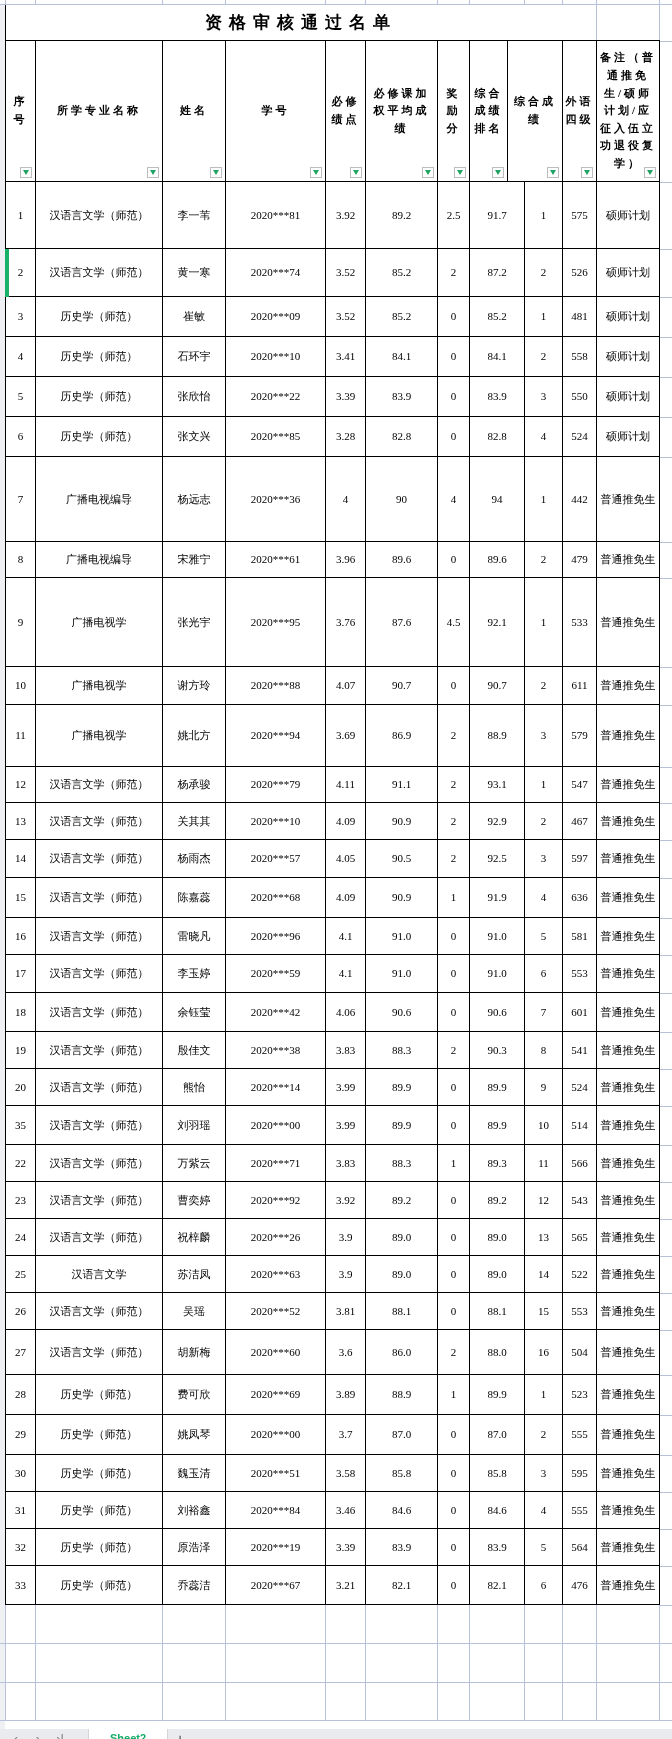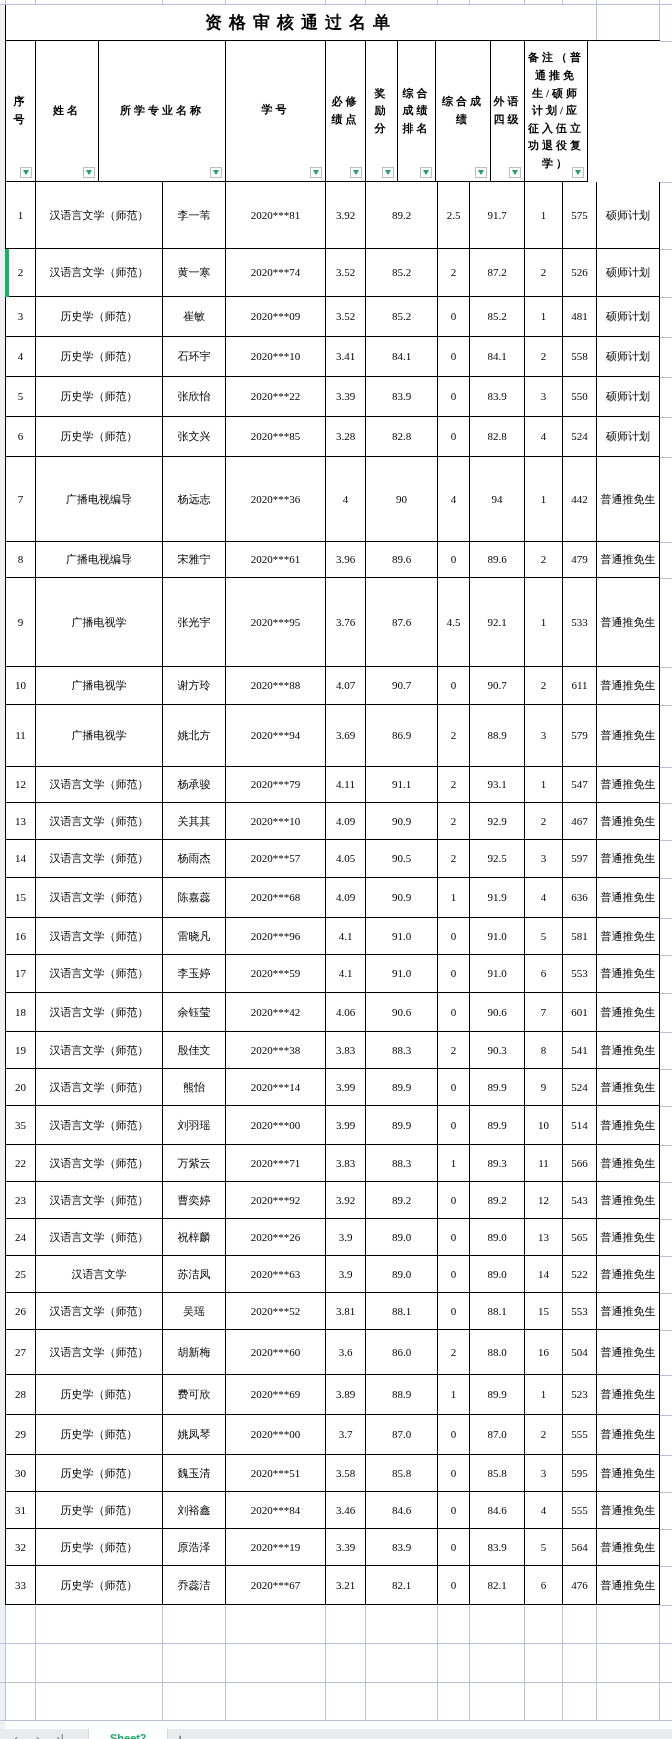--- a/index.html
+++ b/index.html
@@ -51,40 +51,46 @@
     <div class="title-side"></div>
   </div>
 
   <div class="header-row" id="header-row">
       <div class="hcell" style="width: 30px;">
         <div class="hlabel">序号</div>
         <div class="filter-btn">
           <div class="filter-tri"></div>
         </div>
       </div>
+      <div class="hcell" style="width: 127px;">
+        <div class="hlabel">所学专业名称</div>
+        <div class="filter-btn">
+          <div class="filter-tri"></div>
+        </div>
+      </div>
       <div class="hcell" style="width: 63px;">
         <div class="hlabel">姓名</div>
         <div class="filter-btn">
           <div class="filter-tri"></div>
         </div>
       </div>
-      <div class="hcell" style="width: 127px;">
-        <div class="hlabel">所学专业名称</div>
-        <div class="filter-btn">
-          <div class="filter-tri"></div>
-        </div>
-      </div>
-      <div class="hcell" style="width: 100px; font-family: Liberation Mono, monospace;">
+      <div class="hcell" style="width: 100px;">
         <div class="hlabel">学号</div>
         <div class="filter-btn">
           <div class="filter-tri"></div>
         </div>
       </div>
       <div class="hcell" style="width: 40px;">
         <div class="hlabel">必修绩点</div>
+        <div class="filter-btn">
+          <div class="filter-tri"></div>
+        </div>
+      </div>
+      <div class="hcell" style="width: 72px;">
+        <div class="hlabel">必修课加权平均成绩</div>
         <div class="filter-btn">
           <div class="filter-tri"></div>
         </div>
       </div>
       <div class="hcell" style="width: 32px;">
         <div class="hlabel">奖励分</div>
         <div class="filter-btn">
           <div class="filter-tri"></div>
         </div>
       </div>

